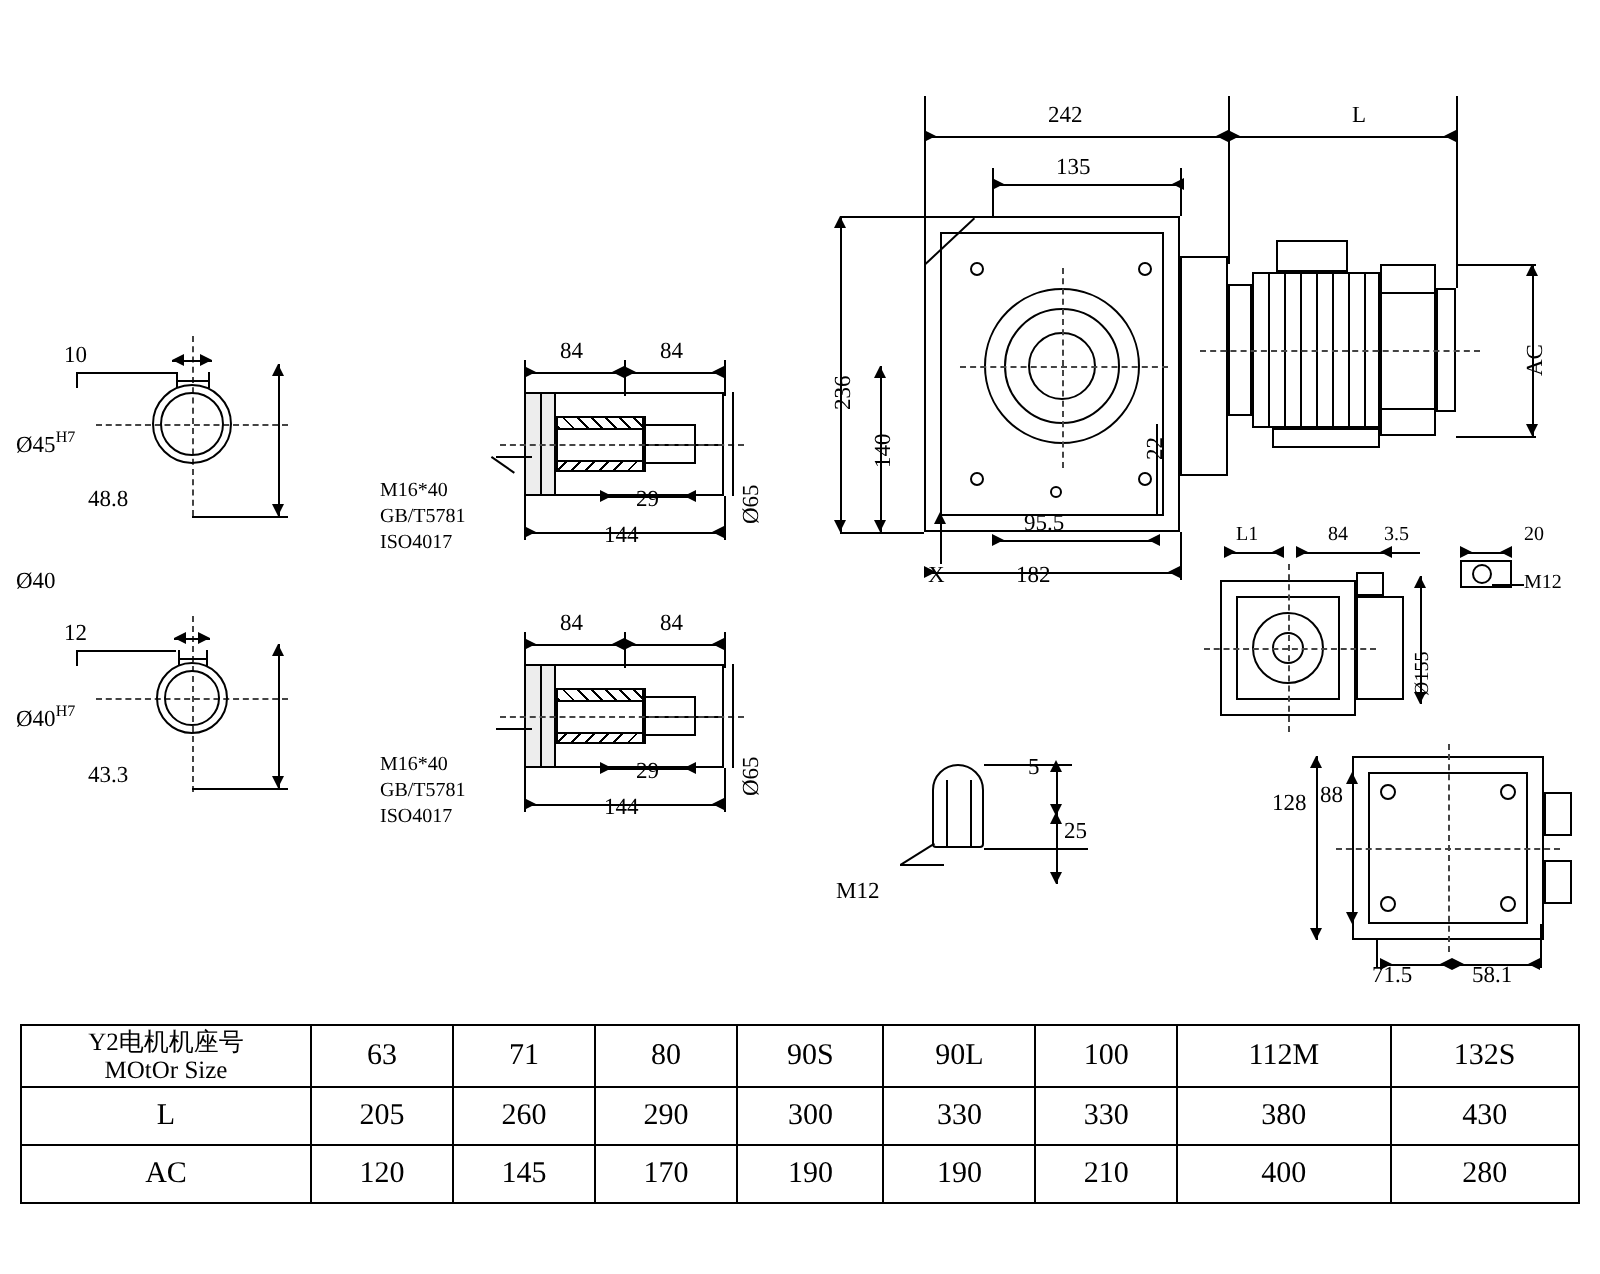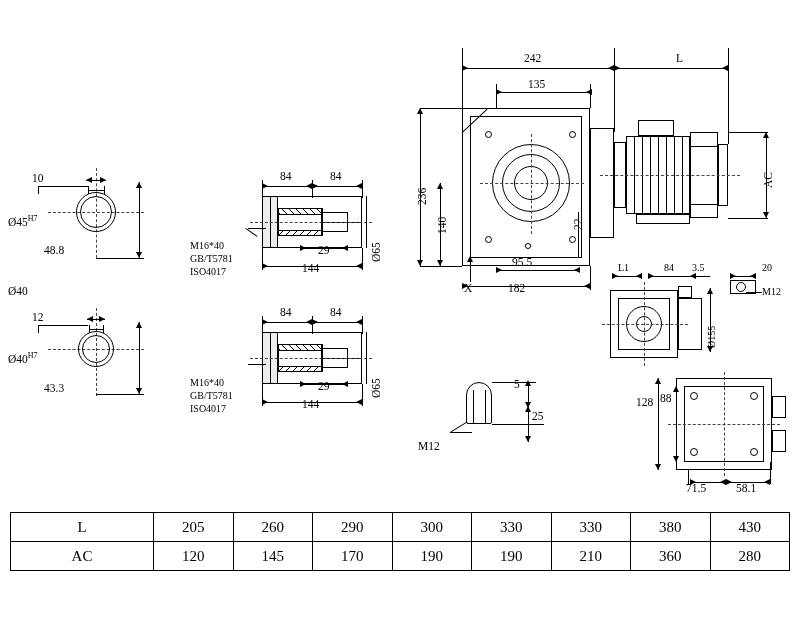--- a/index.html
+++ b/index.html
@@ -408,37 +408,51 @@
     <div class="ar-l" style="left:764px;top:479px;"></div>
     <div class="dim" style="left:670px;top:482px;margin-left:16px;">71.5</div>
     <div class="dim" style="left:736px;top:482px;">58.1</div>
     <div class="ln vl" style="left:688px;top:470px;height:14px;"></div>
     <div class="ln vl" style="left:770px;top:462px;height:22px;"></div>
   </div>
 
   <table class="spec">
     <tbody>
       <tr>
+        <td class="hdr-label">
+          <div>Y2电机机座号</div>
+          <div>MOtOr Size</div>
+        </td>
+        <td>63</td>
+        <td>71</td>
+        <td>80</td>
+        <td>90S</td>
+        <td>90L</td>
+        <td>100</td>
+        <td>112M</td>
+        <td>132S</td>
+      </tr>
+      <tr>
         <td class="rowlab">L</td>
         <td>205</td>
         <td>260</td>
         <td>290</td>
         <td>300</td>
         <td>330</td>
         <td>330</td>
         <td>380</td>
         <td>430</td>
       </tr>
       <tr>
         <td class="rowlab">AC</td>
         <td>120</td>
         <td>145</td>
         <td>170</td>
         <td>190</td>
         <td>190</td>
         <td>210</td>
-        <td>360</td>
+        <td>400</td>
         <td>280</td>
       </tr>
     </tbody>
   </table>
 
 </div>
 
 </body></html>

